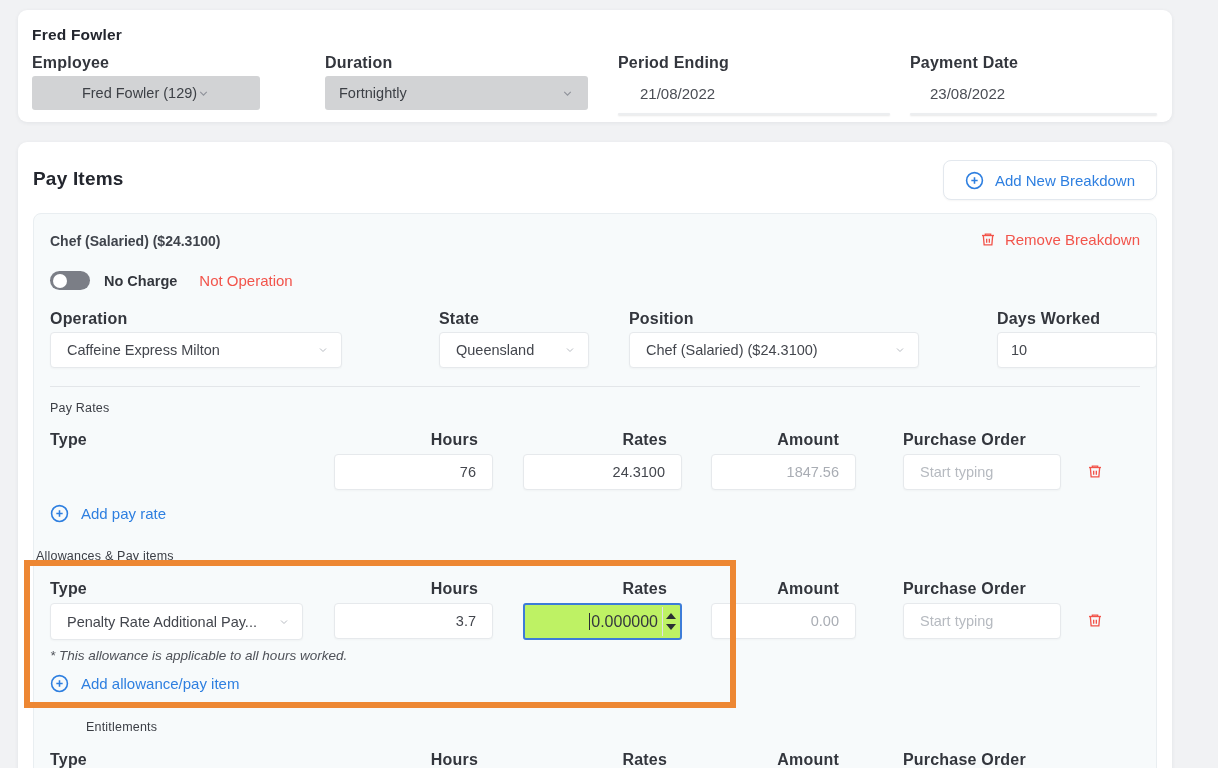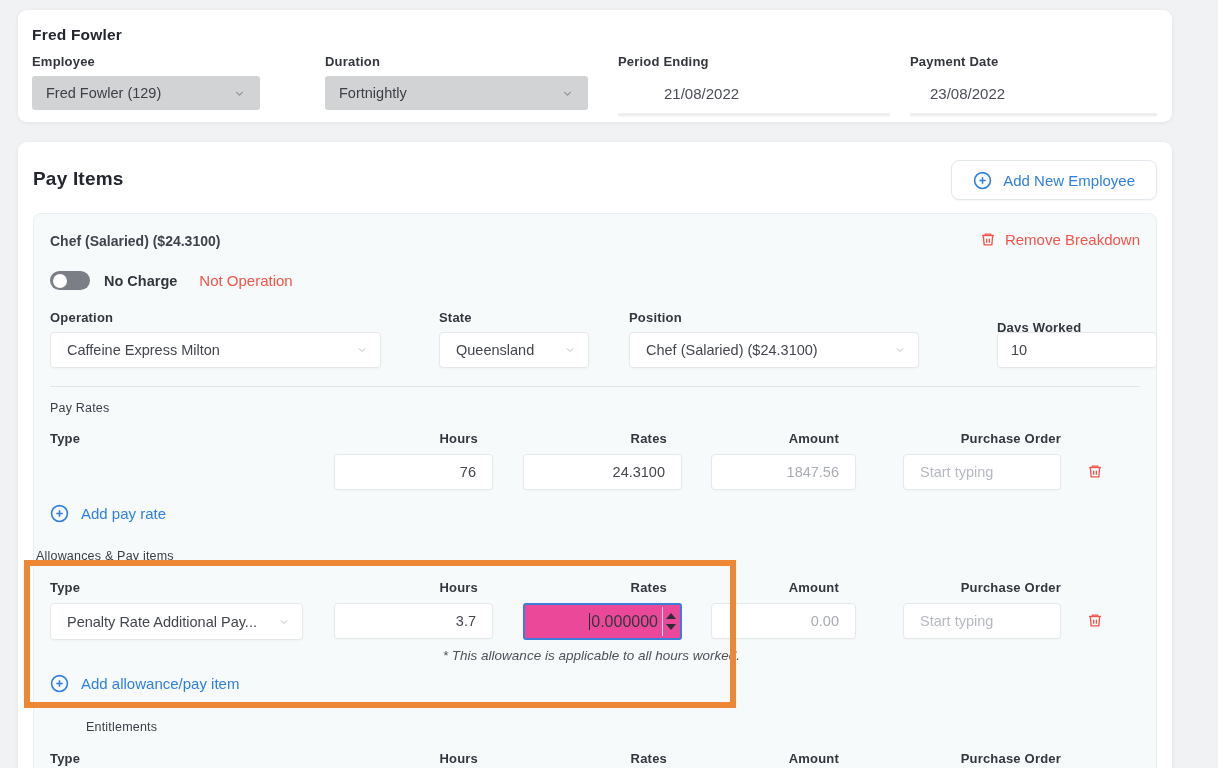--- a/index.html
+++ b/index.html
@@ -14,21 +14,21 @@
     position:absolute;
     background:#ffffff;
     border-radius:9px;
     box-shadow:0 1px 4px rgba(30,40,60,0.07);
   }
   #card-top { left:18px; top:10px; width:1154px; height:112px; }
   #card-pay { left:18px; top:142px; width:1154px; height:700px; }
 
   .h1 { font-size:15.5px; font-weight:700; color:#23262e; letter-spacing:.2px; }
   .h2 { font-size:19px;  font-weight:700; color:#23262e; letter-spacing:.2px; }
-  .lbl { font-size:13px; font-weight:700; color:#33363d; letter-spacing:.2px; }
+  .lbl { font-size:16px; font-weight:700; color:#33363d; letter-spacing:.2px; }
   .seclbl { font-size:12.5px; font-weight:400; color:#3b3e45; letter-spacing:.2px; }
 
   
   .tc-title { position:absolute; left:14px; top:16px; }
   .tc-lbl { position:absolute; top:44px; }
   .tc-field { position:absolute; top:66px; height:34px; }
   .sel-disabled {
     background:#d2d3d5; border-radius:3px; display:flex; align-items:center;
     padding:0 14px; font-size:14.5px; color:#3d4046; justify-content:space-between;
   }
@@ -77,31 +77,31 @@
   .col-hours  { left:300px; width:159px; }
   .col-rates  { left:489px; width:159px; }
   .col-amount { left:677px; width:145px; }
   .col-po     { left:869px; width:158px; }
   .col-trash  { left:1053px; width:22px; }
   .hdr-row { position:absolute; left:0; width:100%; height:16px; }
   .hdr-row .lbl { position:absolute; top:0; }
   .ta-r { text-align:right; }
   .pr-15 { padding-right:15px; }
   .pr-17 { padding-right:17px; }
-  .ta-c { text-align:right; }
+  .ta-c { text-align:left; }
   .field-row { position:absolute; left:0; width:100%; height:37px; }
   .field-row .cell { position:absolute; top:0; height:37px; }
   .trash-btn { position:absolute; top:9px; color:#f2544b; cursor:pointer; line-height:0; }
 
   .divider { position:absolute; left:16px; right:16px; height:1px; background:#e3e6e9; }
 
   
   .input-focused {
     border:2px solid #3d7cd8; display:flex; align-items:center; justify-content:flex-end;
-    padding-right:22px; position:relative; background:#ec4899; border-radius:3px;
+    padding-right:22px; position:relative; background:#bef264; border-radius:3px;
   }
   .caret { width:1.5px; height:17px; background:#2a2d33; margin-right:1px; }
   .stepper {
     position:absolute; right:2px; top:2px; bottom:2px; width:16px;
     display:flex; flex-direction:column; align-items:center; justify-content:center; gap:5px;
     border-left:1px solid #e0e3e6; cursor:pointer;
   }
   .arr-up   { width:0; height:0; border-left:5px solid transparent; border-right:5px solid transparent; border-bottom:6px solid #2b2e33; }
   .arr-down { width:0; height:0; border-left:5px solid transparent; border-right:5px solid transparent; border-top:6px solid #2b2e33; }
 
@@ -121,56 +121,56 @@
 <body>
 
 <div class="card" id="card-top">
   <div class="h1 tc-title">Fred Fowler</div>
 
   <div class="lbl tc-lbl" style="left:14px;">Employee</div>
   <div class="lbl tc-lbl" style="left:307px;">Duration</div>
   <div class="lbl tc-lbl" style="left:600px;">Period Ending</div>
   <div class="lbl tc-lbl" style="left:892px;">Payment Date</div>
 
-  <div class="tc-field sel-disabled" style="left:14px; width:228px;">
+  <div class="tc-field sel-disabled" style="left:14px; width:228px;justify-content:center;">
     <span>Fred Fowler (129)</span>
     <span class="chev-dark">
       <svg width="13" height="13" viewBox="0 0 24 24" fill="none" stroke="currentColor" stroke-width="2">
           <path d="M6 9l6 6 6-6"></path>
         </svg>
     </span>
   </div>
 
   <div class="tc-field sel-disabled" style="left:307px; width:263px;">
     <span>Fortnightly</span>
     <span class="chev-dark">
       <svg width="13" height="13" viewBox="0 0 24 24" fill="none" stroke="currentColor" stroke-width="2">
           <path d="M6 9l6 6 6-6"></path>
         </svg>
     </span>
   </div>
 
-  <div class="tc-field plain-val" style="left:646px;">21/08/2022</div>
+  <div class="tc-field plain-val" style="left:622px;">21/08/2022</div>
   <div class="underline-soft" style="left:600px; top:103px; width:272px;"></div>
 
   <div class="tc-field plain-val" style="left:912px;">23/08/2022</div>
   <div class="underline-soft" style="left:892px; top:103px; width:247px;"></div>
 </div>
 
 <div class="card" id="card-pay">
   <div class="h2 pi-title">Pay Items</div>
 
   <button class="btn-outline">
     <span style="line-height:0;">
       <svg width="19" height="19" viewBox="0 0 24 24" fill="none" stroke="#2e7fe0" stroke-width="2">
           <circle cx="12" cy="12" r="10"></circle>
           <path d="M12 8v8M8 12h8"></path>
         </svg>
     </span>
-    <span>Add New Employee</span>
+    <span>Add New Breakdown</span>
   </button>
 
   <div class="panel">
 
     <div class="abs bold-md" style="left:16px; top:19px; font-size:14px; color:#3f434b;">Chef (Salaried) ($24.3100)</div>
     <div class="abs link-red" style="right:16px; top:17px;">
       <span>
         <svg width="16" height="17" viewBox="0 0 24 24" fill="none" stroke="currentColor" stroke-width="2">
             <path d="M3 6h18"></path>
             <path d="M8 6V4h8v2"></path>
@@ -185,23 +185,23 @@
       <div class="toggle">
           <div class="knob"></div>
         </div>
       <span class="bold-md">No Charge</span>
       <span class="status-red" style="margin-left:8px;">Not Operation</span>
     </div>
 
     <div class="abs lbl" style="left:16px;  top:96px;">Operation</div>
     <div class="abs lbl" style="left:405px; top:96px;">State</div>
     <div class="abs lbl" style="left:595px; top:96px;">Position</div>
-    <div class="abs lbl" style="left:963px; top:106px;">Days Worked</div>
-
-    <div class="abs select" style="left:16px; top:118px; width:331px;">
+    <div class="abs lbl" style="left:963px; top:96px;">Days Worked</div>
+
+    <div class="abs select" style="left:16px; top:118px; width:292px;">
       <span>Caffeine Express Milton</span>
       <span class="chev">
         <svg width="12" height="12" viewBox="0 0 24 24" fill="none" stroke="currentColor" stroke-width="2">
             <path d="M6 9l6 6 6-6"></path>
           </svg>
       </span>
     </div>
     <div class="abs select" style="left:405px; top:118px; width:150px;">
       <span>Queensland</span>
       <span class="chev">

